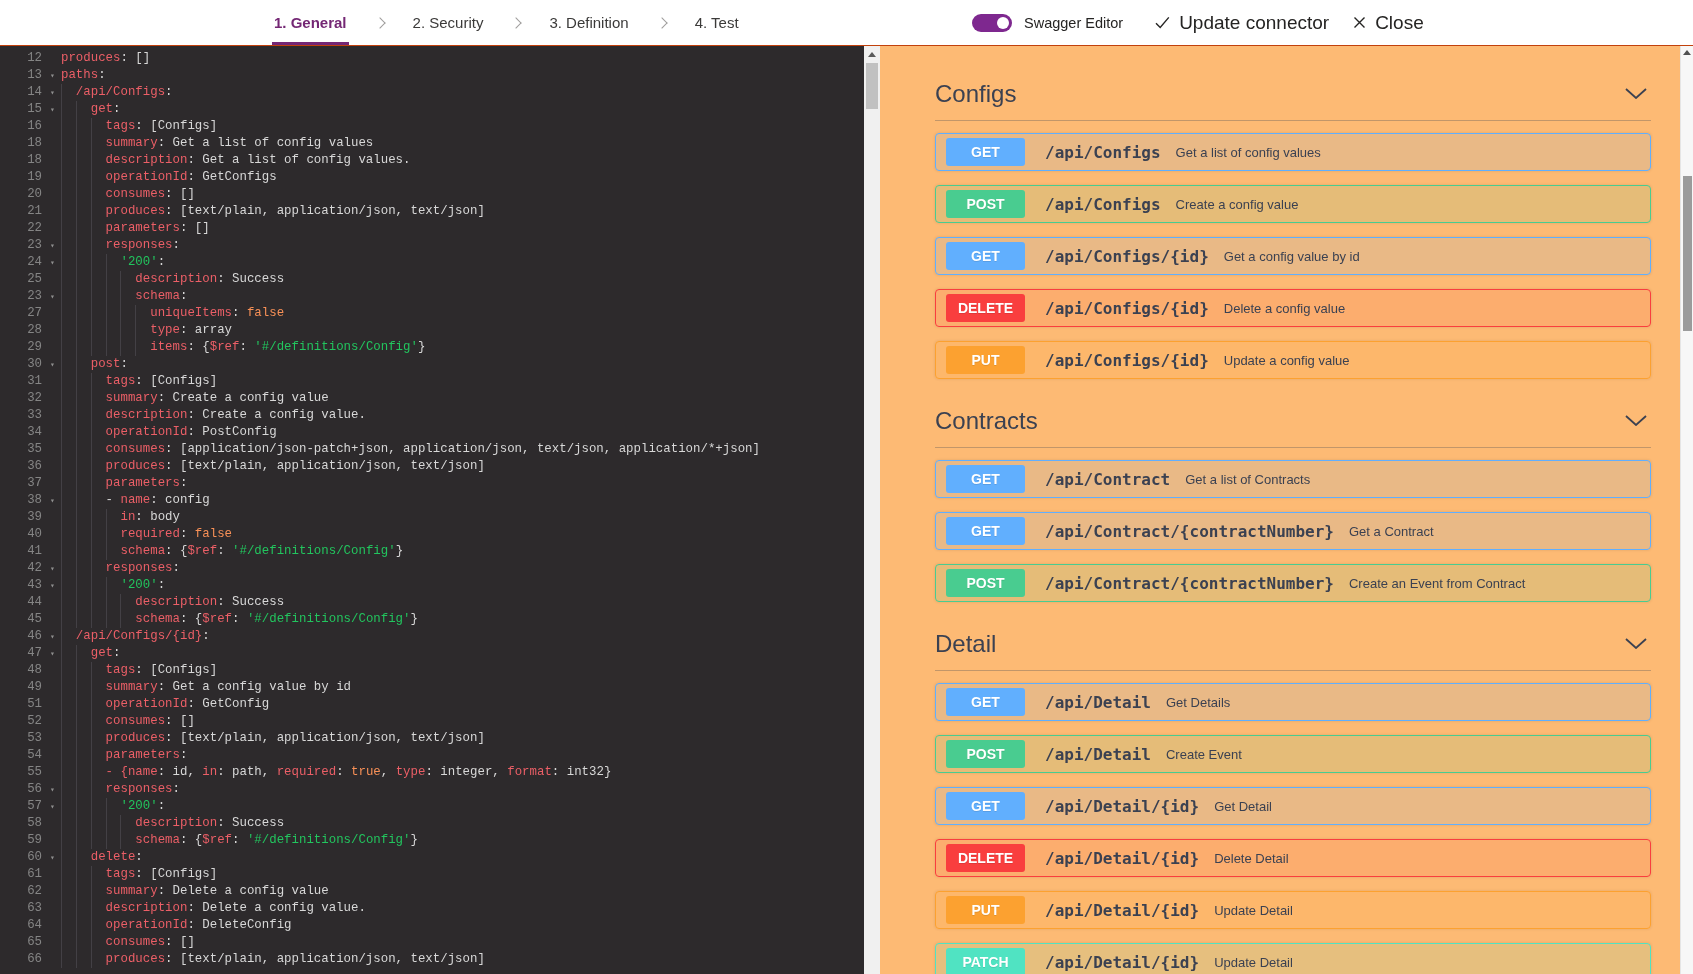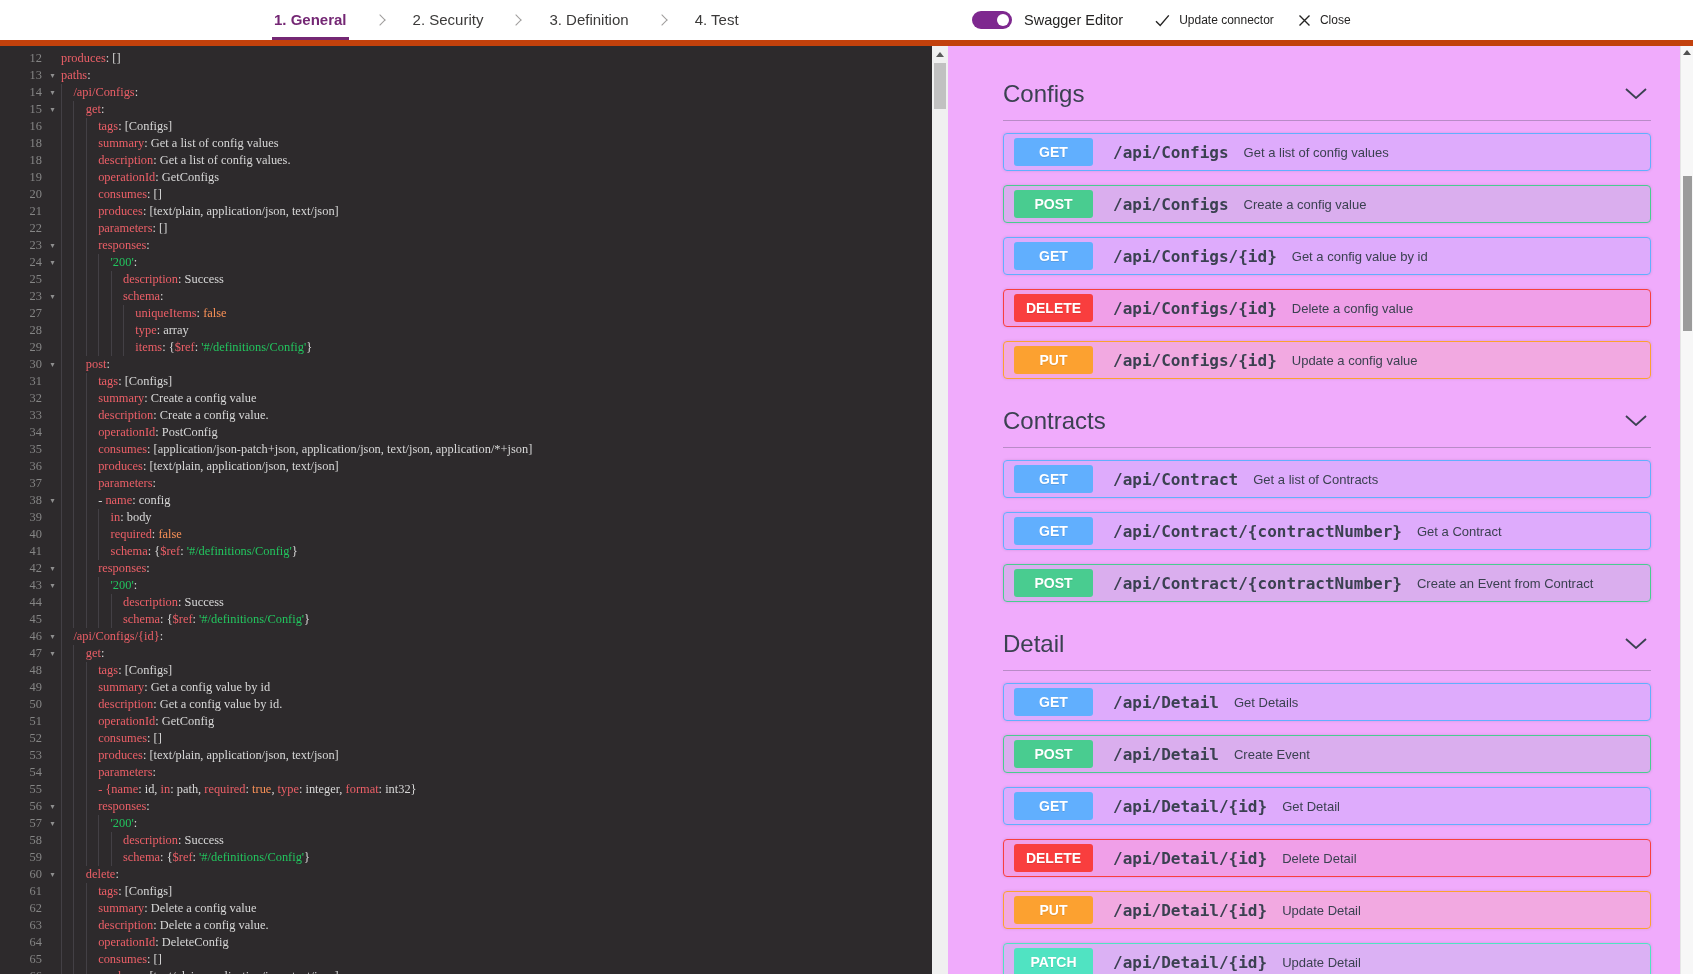--- a/index.html
+++ b/index.html
@@ -6,49 +6,49 @@
   html,body { margin:0; padding:0; }
   body {
     width:1693px; height:974px; overflow:hidden;
     font-family:"Liberation Sans", sans-serif;
     background:#ebebeb;
   }
 
   
   .topbar {
     position:relative; height:46px; background:#ffffff;
-    border-bottom:6px solid #c2410c; z-index:5;
+    border-bottom:1px solid #c2410c; z-index:5;
   }
   .wizard { position:absolute; left:272px; top:0; height:100%; display:flex; align-items:center; }
   .tab {
     display:flex; align-items:center; height:100%;
     font-size:15px; color:#3b3a39; cursor:pointer; padding:2px 2px 0 2px;
     border-bottom:3px solid transparent;
   }
   .tab.active { color:#742774; font-weight:bold; border-bottom-color:#742774; }
   .wiz-sep {
     width:8px; height:8px; border-top:1.6px solid #9f9d9c; border-right:1.6px solid #9f9d9c;
     transform:rotate(45deg); margin:0 27px; flex:none;
   }
   .topbar-right { position:absolute; left:972px; top:0; height:100%; display:flex; align-items:center; }
   .toggle { width:40px; height:18px; border-radius:10px; background:#7e288f; position:relative; cursor:pointer; flex:none; }
   .toggle-knob { position:absolute; right:3px; top:3px; width:12px; height:12px; border-radius:50%; background:#fff; }
   .toggle-label { margin-left:12px; font-size:14.5px; color:#252423; }
-  .tb-action { display:flex; align-items:center; cursor:pointer; font-size:12px; color:#252423; }
+  .tb-action { display:flex; align-items:center; cursor:pointer; font-size:19px; color:#252423; }
   .tb-action .ic { margin-right:9px; display:flex; align-items:center; }
   .act-update { margin-left:32px; }
   .act-close { margin-left:24px; }
 
   
   .main { display:flex; height:928px; }
 
   
   .editor {
-    width:932px; height:100%; flex:none; background:#2d2a2c; overflow:hidden;
-    font-family:Liberation Serif, serif; font-size:12.4px; line-height:17px;
+    width:864px; height:100%; flex:none; background:#2d2a2c; overflow:hidden;
+    font-family:Liberation Mono, monospace; font-size:12.4px; line-height:17px;
     padding-top:4px; cursor:text;
   }
   .cline { display:flex; height:17px; white-space:pre; }
   .gut { width:44px; flex:none; text-align:right; color:#858585; padding-right:2px; user-select:none; }
   .fold { width:17px; flex:none; text-align:center; color:#8f8f8f; font-size:8px; line-height:17px; user-select:none; }
   .ctext { flex:1; color:#d8d8d8; overflow:hidden; }
   .ind { display:inline-block; height:17px; vertical-align:top;
          background:repeating-linear-gradient(to right,#434045 0 1px,transparent 1px 2ch); }
   .k   { color:#ec5f67; }
   .str { color:#22c55e; }
@@ -57,21 +57,21 @@
   
   .ed-sb { width:16px; flex:none; background:#f0f0f0; position:relative; }
   .sb-up {
     position:absolute; top:6px; left:4px; width:0; height:0;
     border-left:4px solid transparent; border-right:4px solid transparent;
     border-bottom:5px solid #5a5a5a; cursor:pointer;
   }
   .ed-sb-thumb { position:absolute; left:2px; top:17px; width:12px; height:46px; background:#c1c1c1; cursor:pointer; }
 
   
-  .panel-wrap { flex:1; position:relative; overflow:hidden; background:#f0abfc; }
+  .panel-wrap { flex:1; position:relative; overflow:hidden; background:#fdba74; }
   .panel { height:100%; overflow:hidden; padding:34px 42px 0 55px; }
   .sec + .sec { margin-top:28px; }
   .sec-head { display:flex; justify-content:space-between; align-items:center; cursor:pointer; }
   .sec-title { font-size:24px; line-height:28px; color:#3b4151; font-weight:400; }
   .sec-chev { flex:none; margin-right:4px; cursor:pointer; }
   .sec-div { height:1px; background:rgba(59,65,81,.3); margin:12px 0; }
   .op {
     display:flex; align-items:center; height:38px; margin-bottom:14px;
     border:1px solid; border-radius:4px; padding:0 10px;
     box-shadow:0 0 3px rgba(0,0,0,.12); cursor:pointer;
@@ -164,21 +164,20 @@
       <div class="cline"><span class="gut">40</span><span class="fold"></span><span class="ctext"><span class="ind" style="width:8ch"></span><span class="k">required</span>: <span class="b">false</span></span></div>
       <div class="cline"><span class="gut">41</span><span class="fold"></span><span class="ctext"><span class="ind" style="width:8ch"></span><span class="k">schema</span>: {<span class="k">$ref</span>: <span class="str">'#/definitions/Config'</span>}</span></div>
       <div class="cline"><span class="gut">42</span><span class="fold">▾</span><span class="ctext"><span class="ind" style="width:6ch"></span><span class="k">responses</span>:</span></div>
       <div class="cline"><span class="gut">43</span><span class="fold">▾</span><span class="ctext"><span class="ind" style="width:8ch"></span><span class="str">'200'</span>:</span></div>
       <div class="cline"><span class="gut">44</span><span class="fold"></span><span class="ctext"><span class="ind" style="width:10ch"></span><span class="k">description</span>: Success</span></div>
       <div class="cline"><span class="gut">45</span><span class="fold"></span><span class="ctext"><span class="ind" style="width:10ch"></span><span class="k">schema</span>: {<span class="k">$ref</span>: <span class="str">'#/definitions/Config'</span>}</span></div>
       <div class="cline"><span class="gut">46</span><span class="fold">▾</span><span class="ctext"><span class="ind" style="width:2ch"></span><span class="k">/api/Configs/{id}</span>:</span></div>
       <div class="cline"><span class="gut">47</span><span class="fold">▾</span><span class="ctext"><span class="ind" style="width:4ch"></span><span class="k">get</span>:</span></div>
       <div class="cline"><span class="gut">48</span><span class="fold"></span><span class="ctext"><span class="ind" style="width:6ch"></span><span class="k">tags</span>: [Configs]</span></div>
       <div class="cline"><span class="gut">49</span><span class="fold"></span><span class="ctext"><span class="ind" style="width:6ch"></span><span class="k">summary</span>: Get a config value by id</span></div>
-      <div class="cline"><span class="gut">50</span><span class="fold"></span><span class="ctext"><span class="ind" style="width:6ch"></span><span class="k">description</span>: Get a config value by id.</span></div>
       <div class="cline"><span class="gut">51</span><span class="fold"></span><span class="ctext"><span class="ind" style="width:6ch"></span><span class="k">operationId</span>: GetConfig</span></div>
       <div class="cline"><span class="gut">52</span><span class="fold"></span><span class="ctext"><span class="ind" style="width:6ch"></span><span class="k">consumes</span>: []</span></div>
       <div class="cline"><span class="gut">53</span><span class="fold"></span><span class="ctext"><span class="ind" style="width:6ch"></span><span class="k">produces</span>: [text/plain, application/json, text/json]</span></div>
       <div class="cline"><span class="gut">54</span><span class="fold"></span><span class="ctext"><span class="ind" style="width:6ch"></span><span class="k">parameters</span>:</span></div>
       <div class="cline"><span class="gut">55</span><span class="fold"></span><span class="ctext"><span class="ind" style="width:6ch"></span><span class="k">- {<span class="k">name</span></span>: id, <span class="k">in</span>: path, <span class="k">required</span>: <span class="b">true</span>, <span class="k">type</span>: integer, <span class="k">format</span>: int32}</span></div>
       <div class="cline"><span class="gut">56</span><span class="fold">▾</span><span class="ctext"><span class="ind" style="width:6ch"></span><span class="k">responses</span>:</span></div>
       <div class="cline"><span class="gut">57</span><span class="fold">▾</span><span class="ctext"><span class="ind" style="width:8ch"></span><span class="str">'200'</span>:</span></div>
       <div class="cline"><span class="gut">58</span><span class="fold"></span><span class="ctext"><span class="ind" style="width:10ch"></span><span class="k">description</span>: Success</span></div>
       <div class="cline"><span class="gut">59</span><span class="fold"></span><span class="ctext"><span class="ind" style="width:10ch"></span><span class="k">schema</span>: {<span class="k">$ref</span>: <span class="str">'#/definitions/Config'</span>}</span></div>
       <div class="cline"><span class="gut">60</span><span class="fold">▾</span><span class="ctext"><span class="ind" style="width:4ch"></span><span class="k">delete</span>:</span></div>

